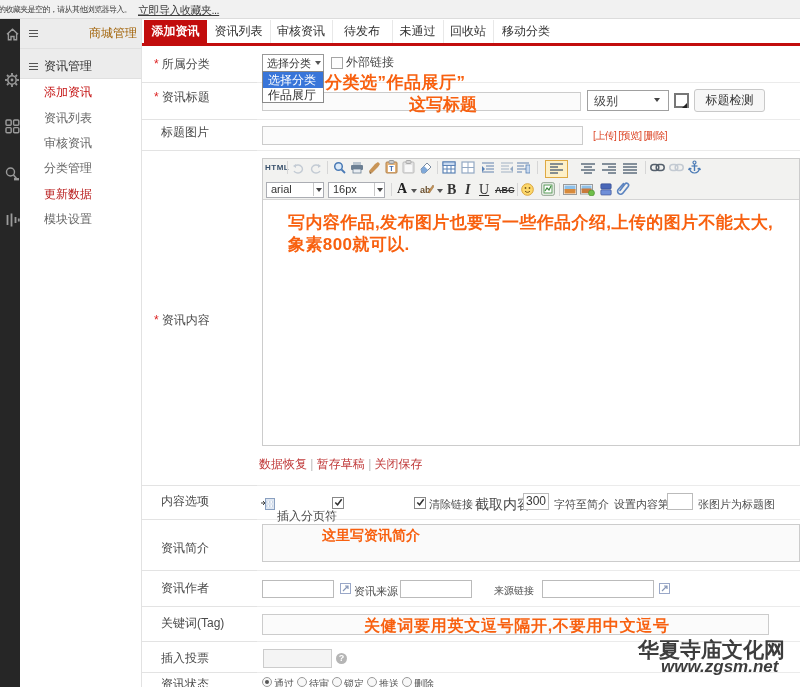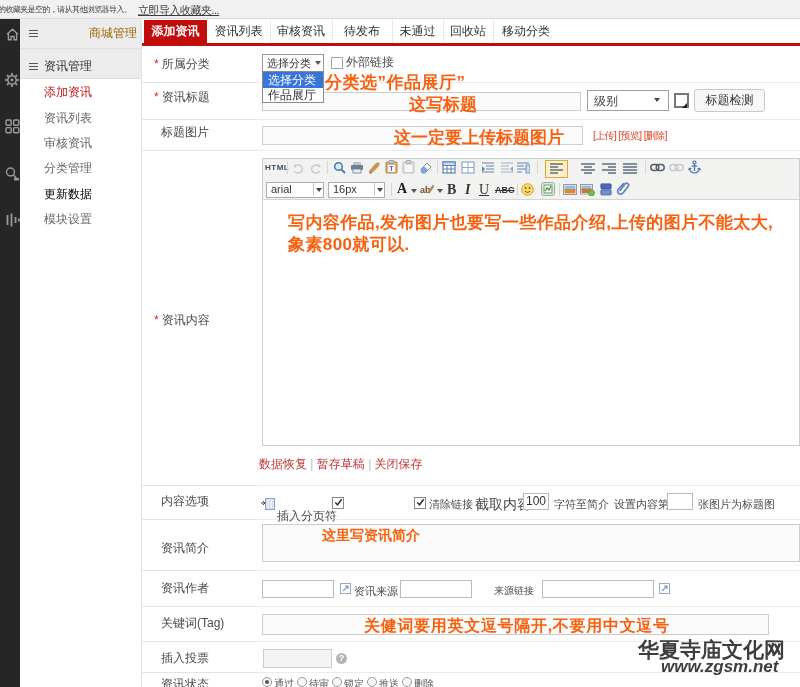--- a/index.html
+++ b/index.html
@@ -74,21 +74,21 @@
 <div class="ab" style="left:29px;top:61px;width:9px;">
       <div style="height:1.6px;background:#555;margin:1.5px 0;"></div>
       <div style="height:1.6px;background:#555;margin:1.5px 0;"></div>
       <div style="height:1.6px;background:#555;margin:1.5px 0;"></div>
     </div>
 <div class="ab t12" style="left:44px;top:58px;color:#333;">资讯管理</div>
 <div class="ab t12" style="left:44px;top:84px;color:#c41313;">添加资讯</div>
 <div class="ab t12" style="left:44px;top:110px;color:#666;">资讯列表</div>
 <div class="ab t12" style="left:44px;top:135px;color:#666;">审核资讯</div>
 <div class="ab t12" style="left:44px;top:160px;color:#666;">分类管理</div>
-<div class="ab t12" style="left:44px;top:186px;color:#000000;">更新数据</div>
+<div class="ab t12" style="left:44px;top:186px;color:#b91c1c;">更新数据</div>
 <div class="ab t12" style="left:44px;top:211px;color:#666;">模块设置</div>
 
 <div class="tb" style="left:144px;top:20px;width:63px;height:23px;background:#c20d0d;color:#fff;font-weight:bold;">添加资讯</div>
 <div class="tb" style="left:207px;top:20px;width:63px;border-right:1px solid #e8e8e8;">资讯列表</div>
 <div class="tb" style="left:270px;top:20px;width:62px;border-right:1px solid #e8e8e8;">审核资讯</div>
 <div class="tb" style="left:332px;top:20px;width:60px;border-right:1px solid #e8e8e8;">待发布</div>
 <div class="tb" style="left:392px;top:20px;width:51px;border-right:1px solid #e8e8e8;">未通过</div>
 <div class="tb" style="left:443px;top:20px;width:50px;border-right:1px solid #e8e8e8;">回收站</div>
 <div class="tb" style="left:493px;top:20px;width:66px;">移动分类</div>
 <div class="ab" style="left:142px;top:43px;width:658px;height:3px;background:#c20d0d;"></div>
@@ -138,21 +138,20 @@
 <div class="inp" style="left:262px;top:92px;width:319px;height:19px;box-sizing:border-box;"></div>
 <div class="ab org" style="left:409px;top:93px;font-size:17px;">这写标题</div>
 <div class="ab" style="left:587px;top:90px;width:82px;height:21px;background:#fff;border:1px solid #a0a0a0;box-sizing:border-box;"></div>
 <div class="ab" style="left:594px;top:93px;font-size:12px;color:#444;">级别</div>
 <div class="ab" style="left:654px;top:98px;width:0;height:0;border-left:3.5px solid transparent;border-right:3.5px solid transparent;border-top:4.5px solid #444;"></div>
 <div class="ab" style="left:674px;top:93px;width:11px;height:11px;background:#fff;border:2px solid #777;"></div>
 <div class="ab" style="left:682px;top:103px;width:0;height:0;border-left:5px solid transparent;border-bottom:5px solid #222;"></div>
 <div class="ab" style="left:694px;top:89px;width:71px;height:23px;background:#f7f7f7;border:1px solid #c9c9c9;border-radius:3px;box-sizing:border-box;font-size:12px;color:#333;line-height:21px;text-align:center;">标题检测</div>
 
 <div class="inp" style="left:262px;top:126px;width:321px;height:19px;box-sizing:border-box;"></div>
-<div class="ab org" style="left:394px;top:126px;font-size:17px;">这一定要上传标题图片</div>
 <div class="ab" style="left:593px;top:129px;font-size:10px;letter-spacing:-0.6px;color:#dc4526;white-space:nowrap;">[上传] [预览] [删除]</div>
 
 <div class="ab" style="left:262px;top:158px;width:538px;height:288px;border:1px solid #ccc;box-sizing:border-box;background:#fff;"></div>
 <div class="ab" style="left:263px;top:159px;width:536px;height:41px;background:#f2f2f0;border-bottom:1px solid #d4d4d4;box-sizing:border-box;"></div>
 
 <div class="ab" style="left:265px;top:163px;font-size:8px;font-weight:bold;color:#38506b;letter-spacing:0.5px;">HTML</div>
 <div class="vline" style="left:287px;top:161px;height:13px;"></div>
 <svg class="ab" style="left:291px;top:163px;" width="13" height="11" viewBox="0 0 13 11">
       <path d="M2 3 l3-2 v4 Z" fill="#c3cbd4"></path>
       <path d="M4 3 a4.5 4 0 1 1-1 5" stroke="#c3cbd4" stroke-width="1.4" fill="none"></path>
@@ -348,21 +347,21 @@
 <svg class="ab" style="left:333px;top:497px;" width="11" height="11" viewBox="0 0 12 12">
       <path d="M2.5 6 L5 8.5 L9.5 2.5" stroke="#333" stroke-width="1.7" fill="none"></path>
     </svg>
 <div class="ab lbl" style="left:347px;top:496px;font-size:11px;margin-top:32px;">下载远程图片</div>
 <div class="ab" style="left:414px;top:497px;width:10px;height:10px;background:#fff;border:1px solid #888;"></div>
 <svg class="ab" style="left:415px;top:497px;" width="11" height="11" viewBox="0 0 12 12">
       <path d="M2.5 6 L5 8.5 L9.5 2.5" stroke="#333" stroke-width="1.7" fill="none"></path>
     </svg>
 <div class="ab lbl" style="left:429px;top:496px;font-size:11px;">清除链接</div>
 <div class="ab lbl" style="left:475px;top:496px;font-size:14px;">截取内容</div>
-<div class="ab" style="left:523px;top:493px;width:26px;height:17px;background:#fff;border:1px solid #bbb;box-sizing:border-box;font-size:12px;color:#333;line-height:15px;text-align:center;">100</div>
+<div class="ab" style="left:523px;top:493px;width:26px;height:17px;background:#fff;border:1px solid #bbb;box-sizing:border-box;font-size:12px;color:#333;line-height:15px;text-align:center;">300</div>
 <div class="ab lbl" style="left:554px;top:496px;font-size:11px;">字符至简介</div>
 <div class="ab lbl" style="left:614px;top:496px;font-size:11px;">设置内容第</div>
 <div class="ab" style="left:667px;top:493px;width:26px;height:17px;background:#fff;border:1px solid #bbb;box-sizing:border-box;"></div>
 <div class="ab lbl" style="left:698px;top:496px;font-size:11px;">张图片为标题图</div>
 
 <div class="ab" style="left:262px;top:524px;width:538px;height:38px;background:#fafafa;border:1px solid #ccc;box-sizing:border-box;"></div>
 <div class="ab org" style="left:322px;top:527px;font-size:14px;">这里写资讯简介</div>
 
 <div class="inp" style="left:262px;top:580px;width:72px;height:18px;box-sizing:border-box;background:#fff;border-color:#bbb;"></div>
 <svg class="ab" style="left:340px;top:583px;" width="11" height="11" viewBox="0 0 11 11">

